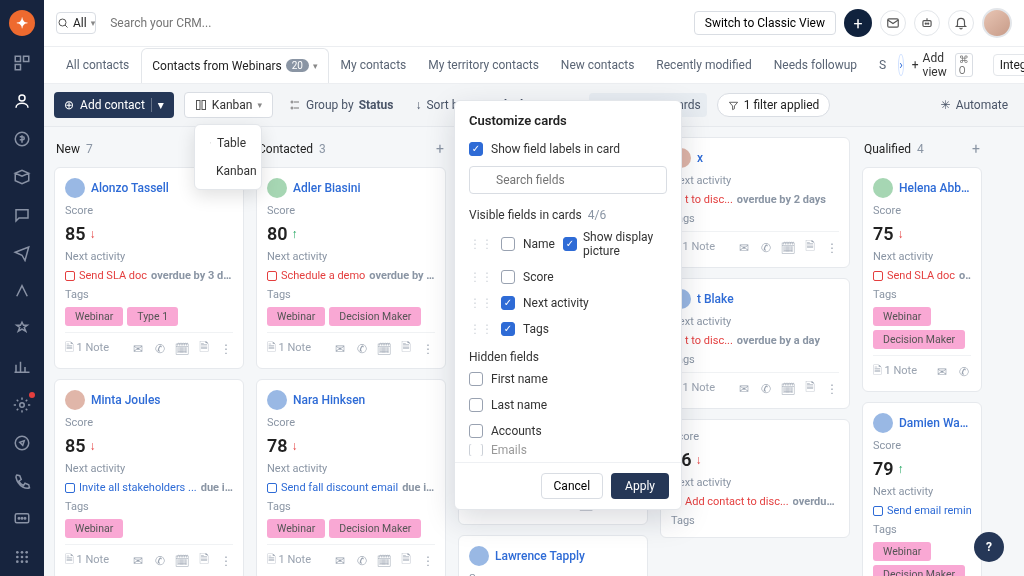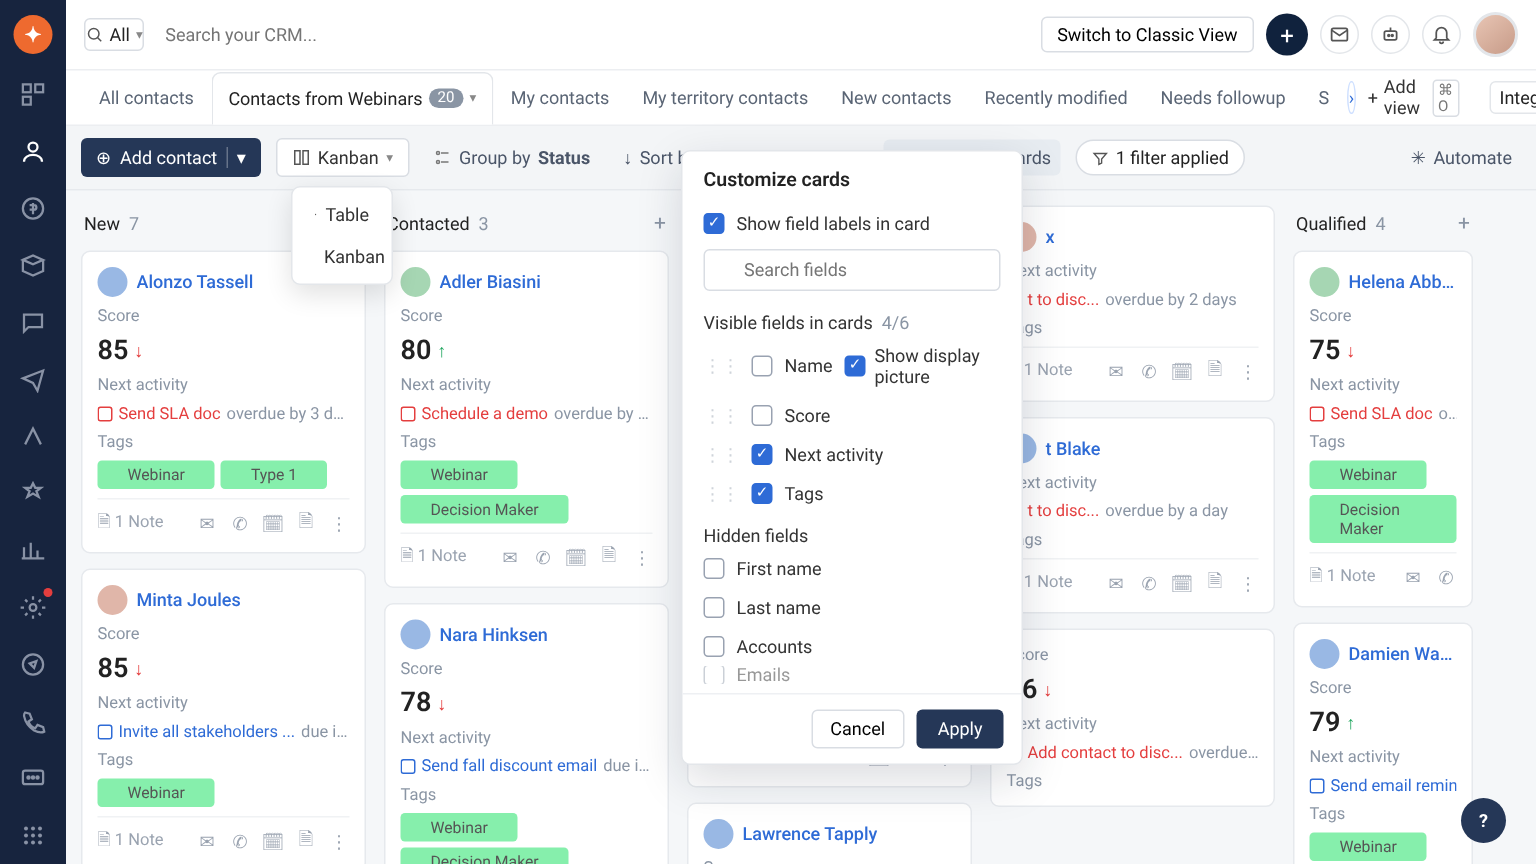--- a/index.html
+++ b/index.html
@@ -63,24 +63,24 @@
 .card .hdr{display:flex;align-items:center;gap:6px;}
 .card .hdr .av{width:20px;height:20px;border-radius:50%;background:#d9dde3;flex-shrink:0;}
 .card .hdr .av.r{background:#e0b6a9;} .card .hdr .av.b{background:#99b8e4;} .card .hdr .av.g{background:#a6d6b3;} .card .hdr .av.o{background:#e7c28a;}
 .card .hdr a{color:#2e6bd6;text-decoration:none;font-weight:500;white-space:nowrap;overflow:hidden;text-overflow:ellipsis;}
 .lbl{color:#8a95a4;font-size:11px;}
 .score{display:flex;align-items:center;gap:4px;}
 .score .v{font-size:18px;font-weight:600;}
 .arrd{color:#e43e3e;font-size:12px;} .arru{color:#1aa35a;font-size:12px;}
 .act{display:flex;gap:4px;align-items:center;font-size:11px; white-space:nowrap; overflow:hidden;}
 .act .task{color:#e43e3e;} .act .task.blue{color:#2e6bd6;}
-.act .due{color:#8a95a4; overflow:hidden; text-overflow:ellipsis;}
+.act .due{color:#8a95a4; overflow:hidden; text-overflow:ellipsis;font-weight:bold;}
 .sq{display:inline-block;width:10px;height:10px;border:1.5px solid currentColor;border-radius:2px;flex-shrink:0;}
 .tags{display:flex;gap:4px;flex-wrap:wrap;}
-.tag{background:#86efac;color:#555;font-size:10.5px;padding:3px 20px;border-radius:3px;}
+.tag{background:#f9a8d4;color:#555;font-size:10.5px;padding:3px 10px;border-radius:3px;}
 .cfoot{display:flex;align-items:center;gap:8px;color:#9aa3b0;padding-top:6px;border-top:1px solid #f0f2f4;}
 .cfoot .note{display:flex;align-items:center;gap:3px;font-size:11px;}
 .cfoot .ficons{margin-left:auto;display:flex;gap:8px;}
 .ic{width:14px;height:14px;display:inline-flex;align-items:center;justify-content:center;}
 
 
 .panel { position:absolute; top:100px; left:454px; width:228px; background:#fff; border:1px solid #e3e6ea; border-radius:6px; box-shadow:0 10px 30px rgba(20,30,50,.15); z-index:20; display:flex; flex-direction:column;}
 .panel h4{font-size:13px;font-weight:600;padding:12px 14px 8px;}
 .panel .row{padding:6px 14px;display:flex;align-items:center;gap:8px;font-size:12px;color:#333;}
 .panel input.srch{margin:4px 14px 8px;border:1px solid #d9dde3;border-radius:4px;padding:6px 8px 6px 26px;font-size:12px;background:#fff;position:relative; width:calc(100% - 28px);}

